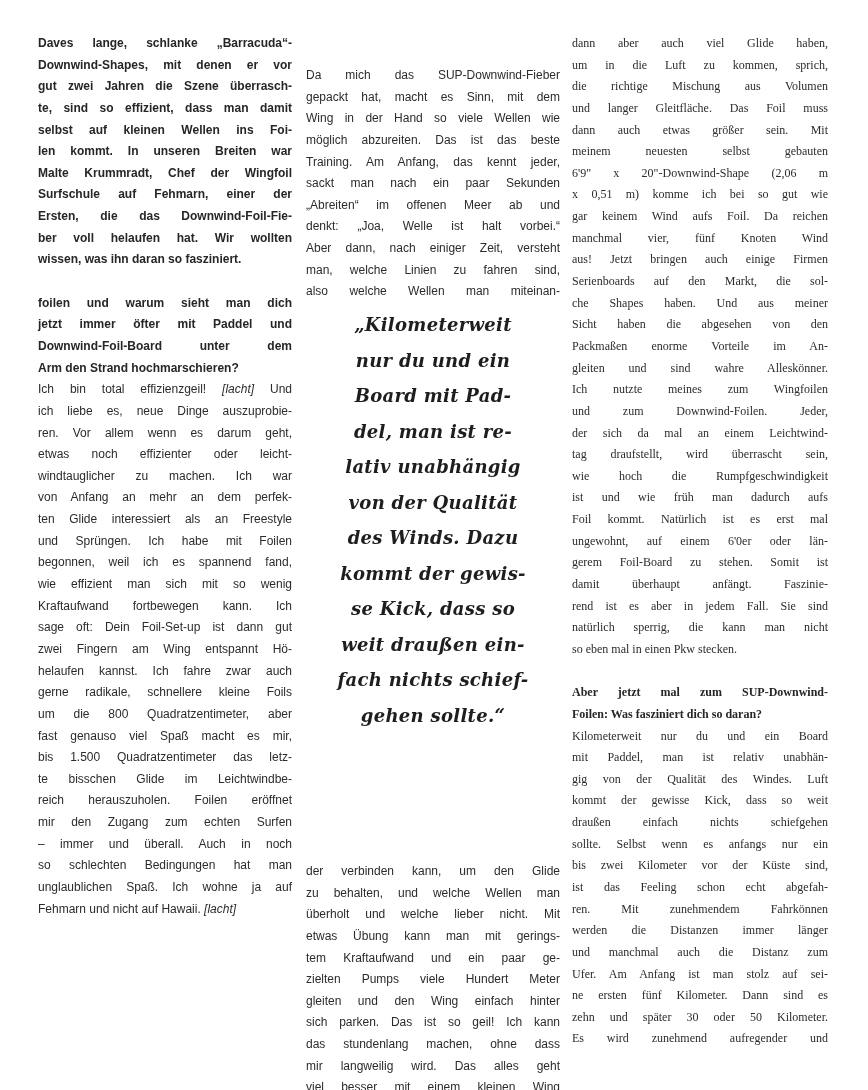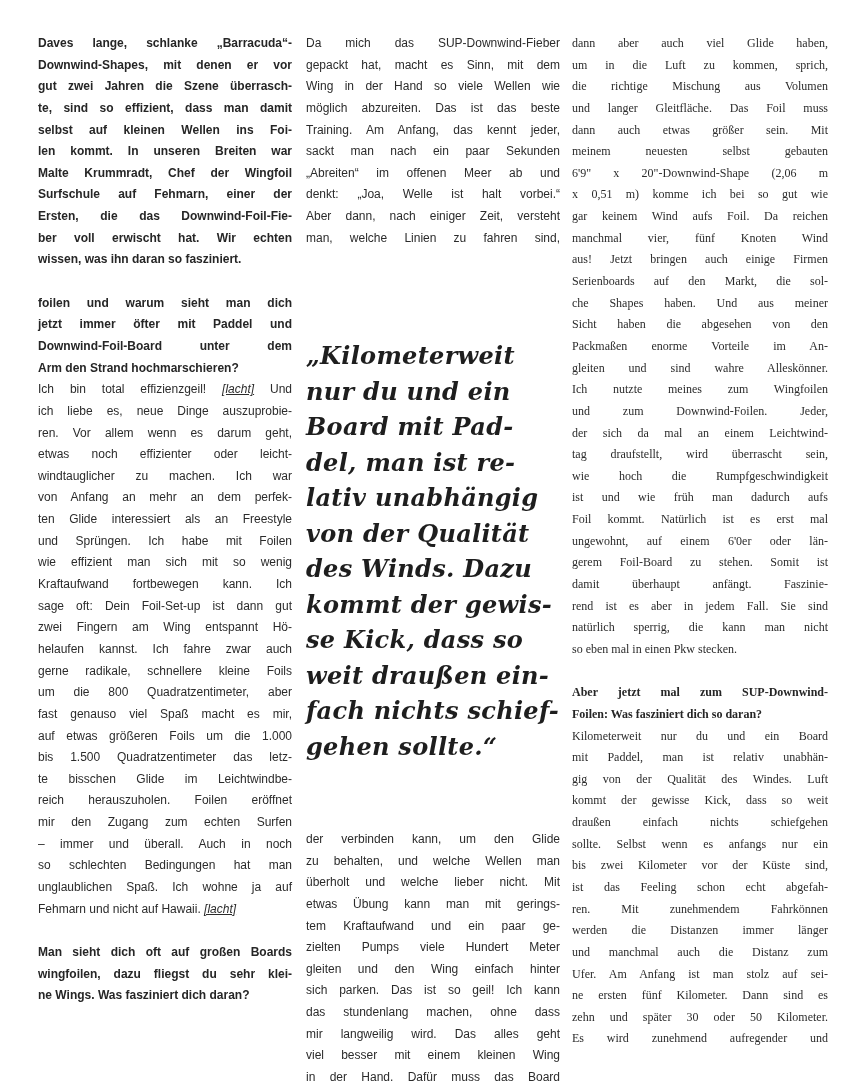--- a/index.html
+++ b/index.html
@@ -1,104 +1,100 @@
 <!DOCTYPE html>
 <html><head>
 <meta charset="utf-8">
 <style>
   html, body { margin:0; padding:0; background:#ffffff; }
   body { width:868px; height:1090px; position:relative; overflow:hidden; color:#2b2b2b; }
   .col { position:absolute; top:33px; width:254px; font-family:"Liberation Sans", sans-serif; font-size:12px; line-height:21.65px; }
   .col1 { left:38px; }
-  .col2 { left:306px; }
+  .col2 { left:306px;margin-top:32px; }
   .col3 { left:572px; width:256px;font-family:Liberation Serif, serif; }
   .line { display:block; white-space:nowrap; text-align:justify; text-align-last:justify; height:21.65px; overflow:visible; }
   .line.last { text-align-last:left; }
   .bold { font-weight:bold; color:#262626; }
   .gap { display:block; height:21.65px; }
-  .it { font-style:italic;text-decoration:underline; }
-  .quote { position:absolute; left:306px; top:338px; width:254px; 
+  .it { font-style:italic; }
+  .quote { position:absolute; left:306px; top:307px; width:254px; text-align:center;
            font-family:"DejaVu Serif", serif; font-style:italic; font-weight:bold;
-           font-size:24px; line-height:35.5px; color:#1e1e1e; letter-spacing:0.3px; }
+           font-size:18px; line-height:35.5px; color:#1e1e1e; letter-spacing:0.3px; }
   .quote .ql { display:block; white-space:nowrap; }
   .col2b { top:829px; }
 </style>
 </head>
 <body>
 
 <div class="col col1">
   <div class="bold" id="c1-intro">
       <span class="line">Daves lange, schlanke „Barracuda“-</span>
       <span class="line">Downwind-Shapes, mit denen er vor</span>
       <span class="line">gut zwei Jahren die Szene überrasch-</span>
       <span class="line">te, sind so effizient, dass man damit</span>
       <span class="line">selbst auf kleinen Wellen ins Foi-</span>
       <span class="line">len kommt. In unseren Breiten war</span>
       <span class="line">Malte Krummradt, Chef der Wingfoil</span>
       <span class="line">Surfschule auf Fehmarn, einer der</span>
       <span class="line">Ersten, die das Downwind-Foil-Fie-</span>
-      <span class="line">ber voll erwischt hat. Wir echten</span>
+      <span class="line">ber voll helaufen hat. Wir wollten</span>
       <span class="line last">wissen, was ihn daran so fasziniert.</span>
     </div>
   <span class="gap"></span>
   <div class="bold" id="c1-q1">
       <span class="line">foilen und warum sieht man dich</span>
       <span class="line">jetzt immer öfter mit Paddel und</span>
       <span class="line">Downwind-Foil-Board unter dem</span>
       <span class="line last">Arm den Strand hochmarschieren?</span>
     </div>
   <div id="c1-a1">
     <span class="line"><span>Ich bin total effizienzgeil! </span><span class="it">[lacht]</span><span> Und</span></span>
     <div id="c1-a1-lines">
         <span class="line">ich liebe es, neue Dinge auszuprobie-</span>
         <span class="line">ren. Vor allem wenn es darum geht,</span>
         <span class="line">etwas noch effizienter oder leicht-</span>
         <span class="line">windtauglicher zu machen. Ich war</span>
         <span class="line">von Anfang an mehr an dem perfek-</span>
         <span class="line">ten Glide interessiert als an Freestyle</span>
         <span class="line">und Sprüngen. Ich habe mit Foilen</span>
+        <span class="line">begonnen, weil ich es spannend fand,</span>
         <span class="line">wie effizient man sich mit so wenig</span>
         <span class="line">Kraftaufwand fortbewegen kann. Ich</span>
         <span class="line">sage oft: Dein Foil-Set-up ist dann gut</span>
         <span class="line">zwei Fingern am Wing entspannt Hö-</span>
         <span class="line">helaufen kannst. Ich fahre zwar auch</span>
         <span class="line">gerne radikale, schnellere kleine Foils</span>
         <span class="line">um die 800 Quadratzentimeter, aber</span>
         <span class="line">fast genauso viel Spaß macht es mir,</span>
-        <span class="line">auf etwas größeren Foils um die 1.000</span>
         <span class="line">bis 1.500 Quadratzentimeter das letz-</span>
         <span class="line">te bisschen Glide im Leichtwindbe-</span>
         <span class="line">reich herauszuholen. Foilen eröffnet</span>
         <span class="line">mir den Zugang zum echten Surfen</span>
         <span class="line">– immer und überall. Auch in noch</span>
         <span class="line">so schlechten Bedingungen hat man</span>
         <span class="line">unglaublichen Spaß. Ich wohne ja auf</span>
       </div>
     <span class="line last"><span>Fehmarn und nicht auf Hawaii. </span><span class="it">[lacht]</span></span>
   </div>
   <span class="gap"></span>
-  <div class="bold" id="c1-q2">
-      <span class="line">Man sieht dich oft auf großen Boards</span>
-      <span class="line">wingfoilen, dazu fliegst du sehr klei-</span>
-      <span class="line last">ne Wings. Was fasziniert dich daran?</span>
-    </div>
 </div>
 
 <div class="col col2">
   <div id="c2-top">
       <span class="line">Da mich das SUP-Downwind-Fieber</span>
       <span class="line">gepackt hat, macht es Sinn, mit dem</span>
       <span class="line">Wing in der Hand so viele Wellen wie</span>
       <span class="line">möglich abzureiten. Das ist das beste</span>
       <span class="line">Training. Am Anfang, das kennt jeder,</span>
       <span class="line">sackt man nach ein paar Sekunden</span>
       <span class="line">„Abreiten“ im offenen Meer ab und</span>
       <span class="line">denkt: „Joa, Welle ist halt vorbei.“</span>
       <span class="line">Aber dann, nach einiger Zeit, versteht</span>
       <span class="line">man, welche Linien zu fahren sind,</span>
+      <span class="line">also welche Wellen man miteinan-</span>
     </div>
 </div>
 
 <div class="quote" id="c2-quote">
     <span class="ql">„Kilometerweit</span>
     <span class="ql">nur du und ein</span>
     <span class="ql">Board mit Pad-</span>
     <span class="ql">del, man ist re-</span>
     <span class="ql">lativ unabhängig</span>
     <span class="ql">von der Qualität</span>

